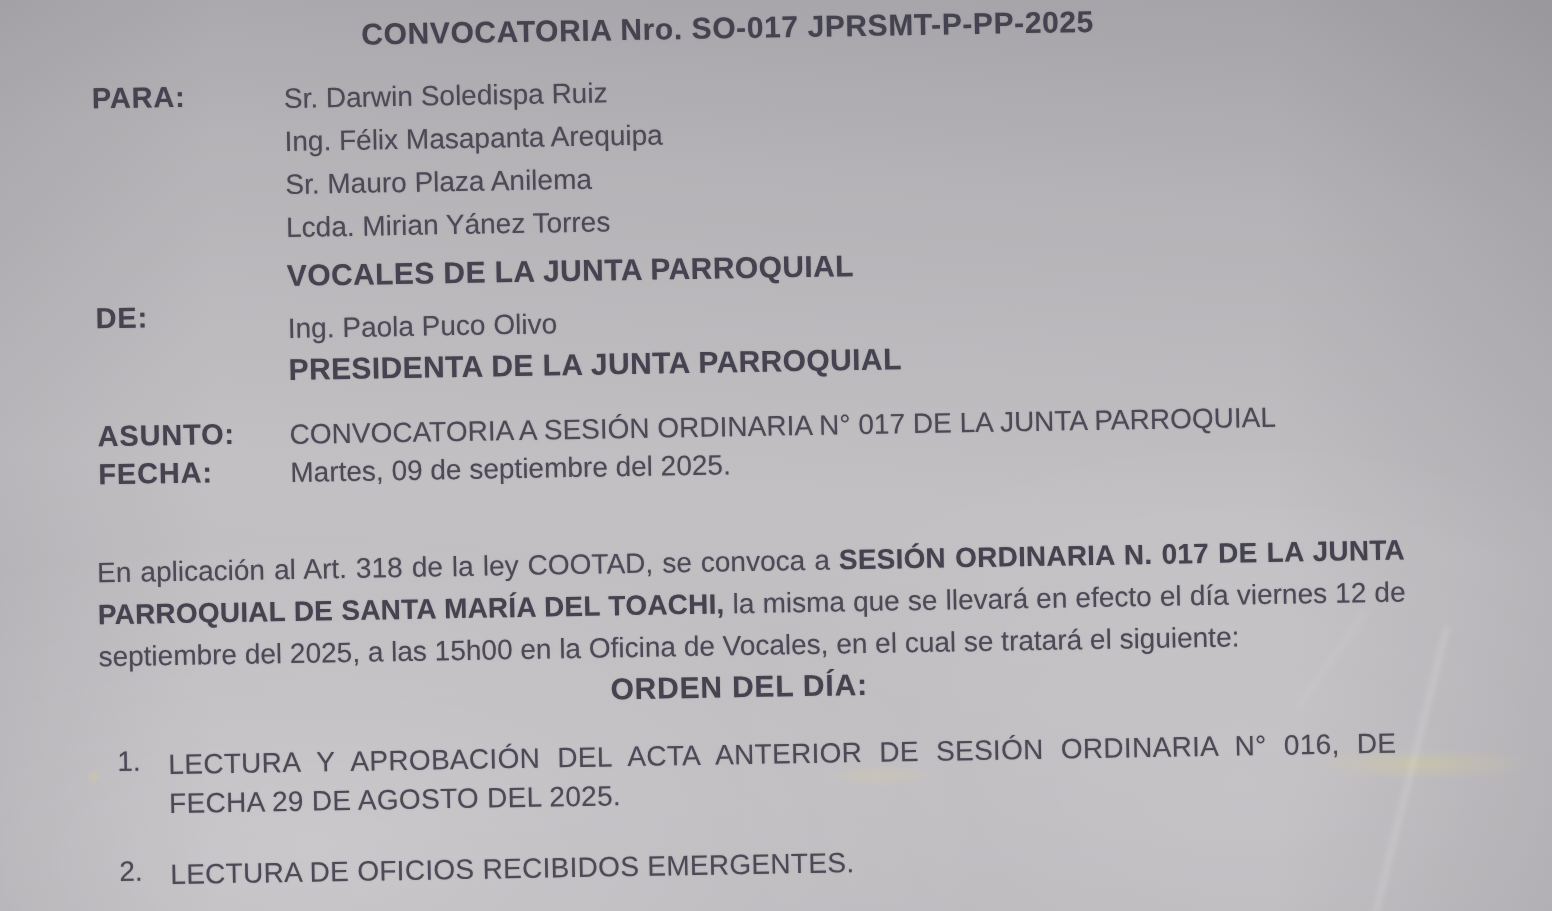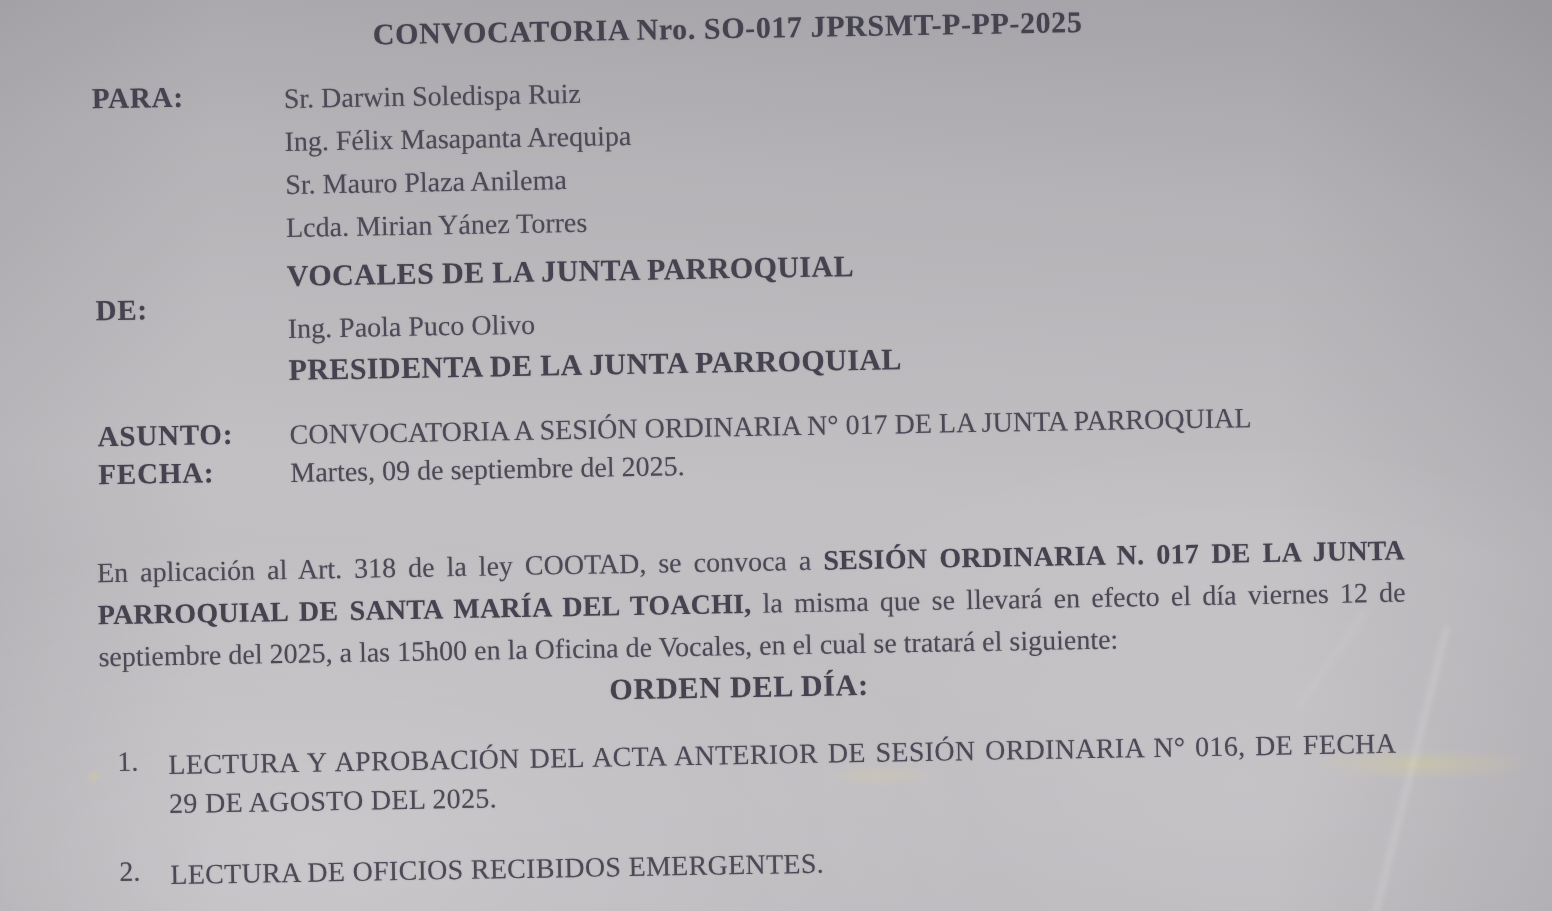--- a/index.html
+++ b/index.html
@@ -10,21 +10,21 @@
   }
   .photo {
     position: relative;
     width: 1552px; height: 911px;
     background:
       radial-gradient(1100px 520px at 20% 94%, rgba(255,255,255,0.20), transparent 62%),
       radial-gradient(900px 600px at 80% 86%, rgba(255,255,255,0.10), transparent 60%),
       linear-gradient(184deg, rgba(55,53,62,0.20) 0%, rgba(55,53,62,0.08) 22%, rgba(255,255,255,0.05) 55%, rgba(55,53,62,0.03) 100%),
       linear-gradient(90deg, rgba(55,53,62,0.08) 0%, rgba(0,0,0,0) 14%, rgba(0,0,0,0) 82%, rgba(55,53,62,0.10) 100%),
       #c0bdc1;
-    font-family: Liberation Serif, serif;
+    font-family: Liberation Sans, sans-serif;
     color: #4c4a56;
   }
   .content {
     position: absolute; inset: 0;
     transform: rotate(-1deg);
     transform-origin: 0px 455px;
     text-shadow: 0 0 1.5px rgba(74,72,84,0.40);
   }
   .doc-title {
     position: absolute; top: 24px; left: 0; width: 1470px;
@@ -104,21 +104,21 @@
       <div class="value-col recipients" style="top:82px">
         <div class="name-line">Sr. Darwin Soledispa Ruiz</div>
         <div class="name-line">Ing. Félix Masapanta Arequipa</div>
         <div class="name-line">Sr. Mauro Plaza Anilema</div>
         <div class="name-line">Lcda. Mirian Yánez Torres</div>
         <div class="role-line" style="margin-top:4px">VOCALES DE LA JUNTA PARROQUIAL</div>
       </div>
     </div>
 
     <div>
-      <div class="label-col" style="top:296px">DE:</div>
+      <div class="label-col" style="top:304px">DE:</div>
       <div class="value-col" style="top:312px">
         <div class="name-line">Ing. Paola Puco Olivo</div>
         <div class="role-line" style="margin-top:3px">PRESIDENTA DE LA JUNTA PARROQUIAL</div>
       </div>
     </div>
 
     <div>
       <div class="label-col" style="top:422px">ASUNTO:</div>
       <div class="value-col subject-value" style="top:424px">CONVOCATORIA A SESIÓN ORDINARIA N° 017 DE LA JUNTA PARROQUIAL</div>
     </div>

